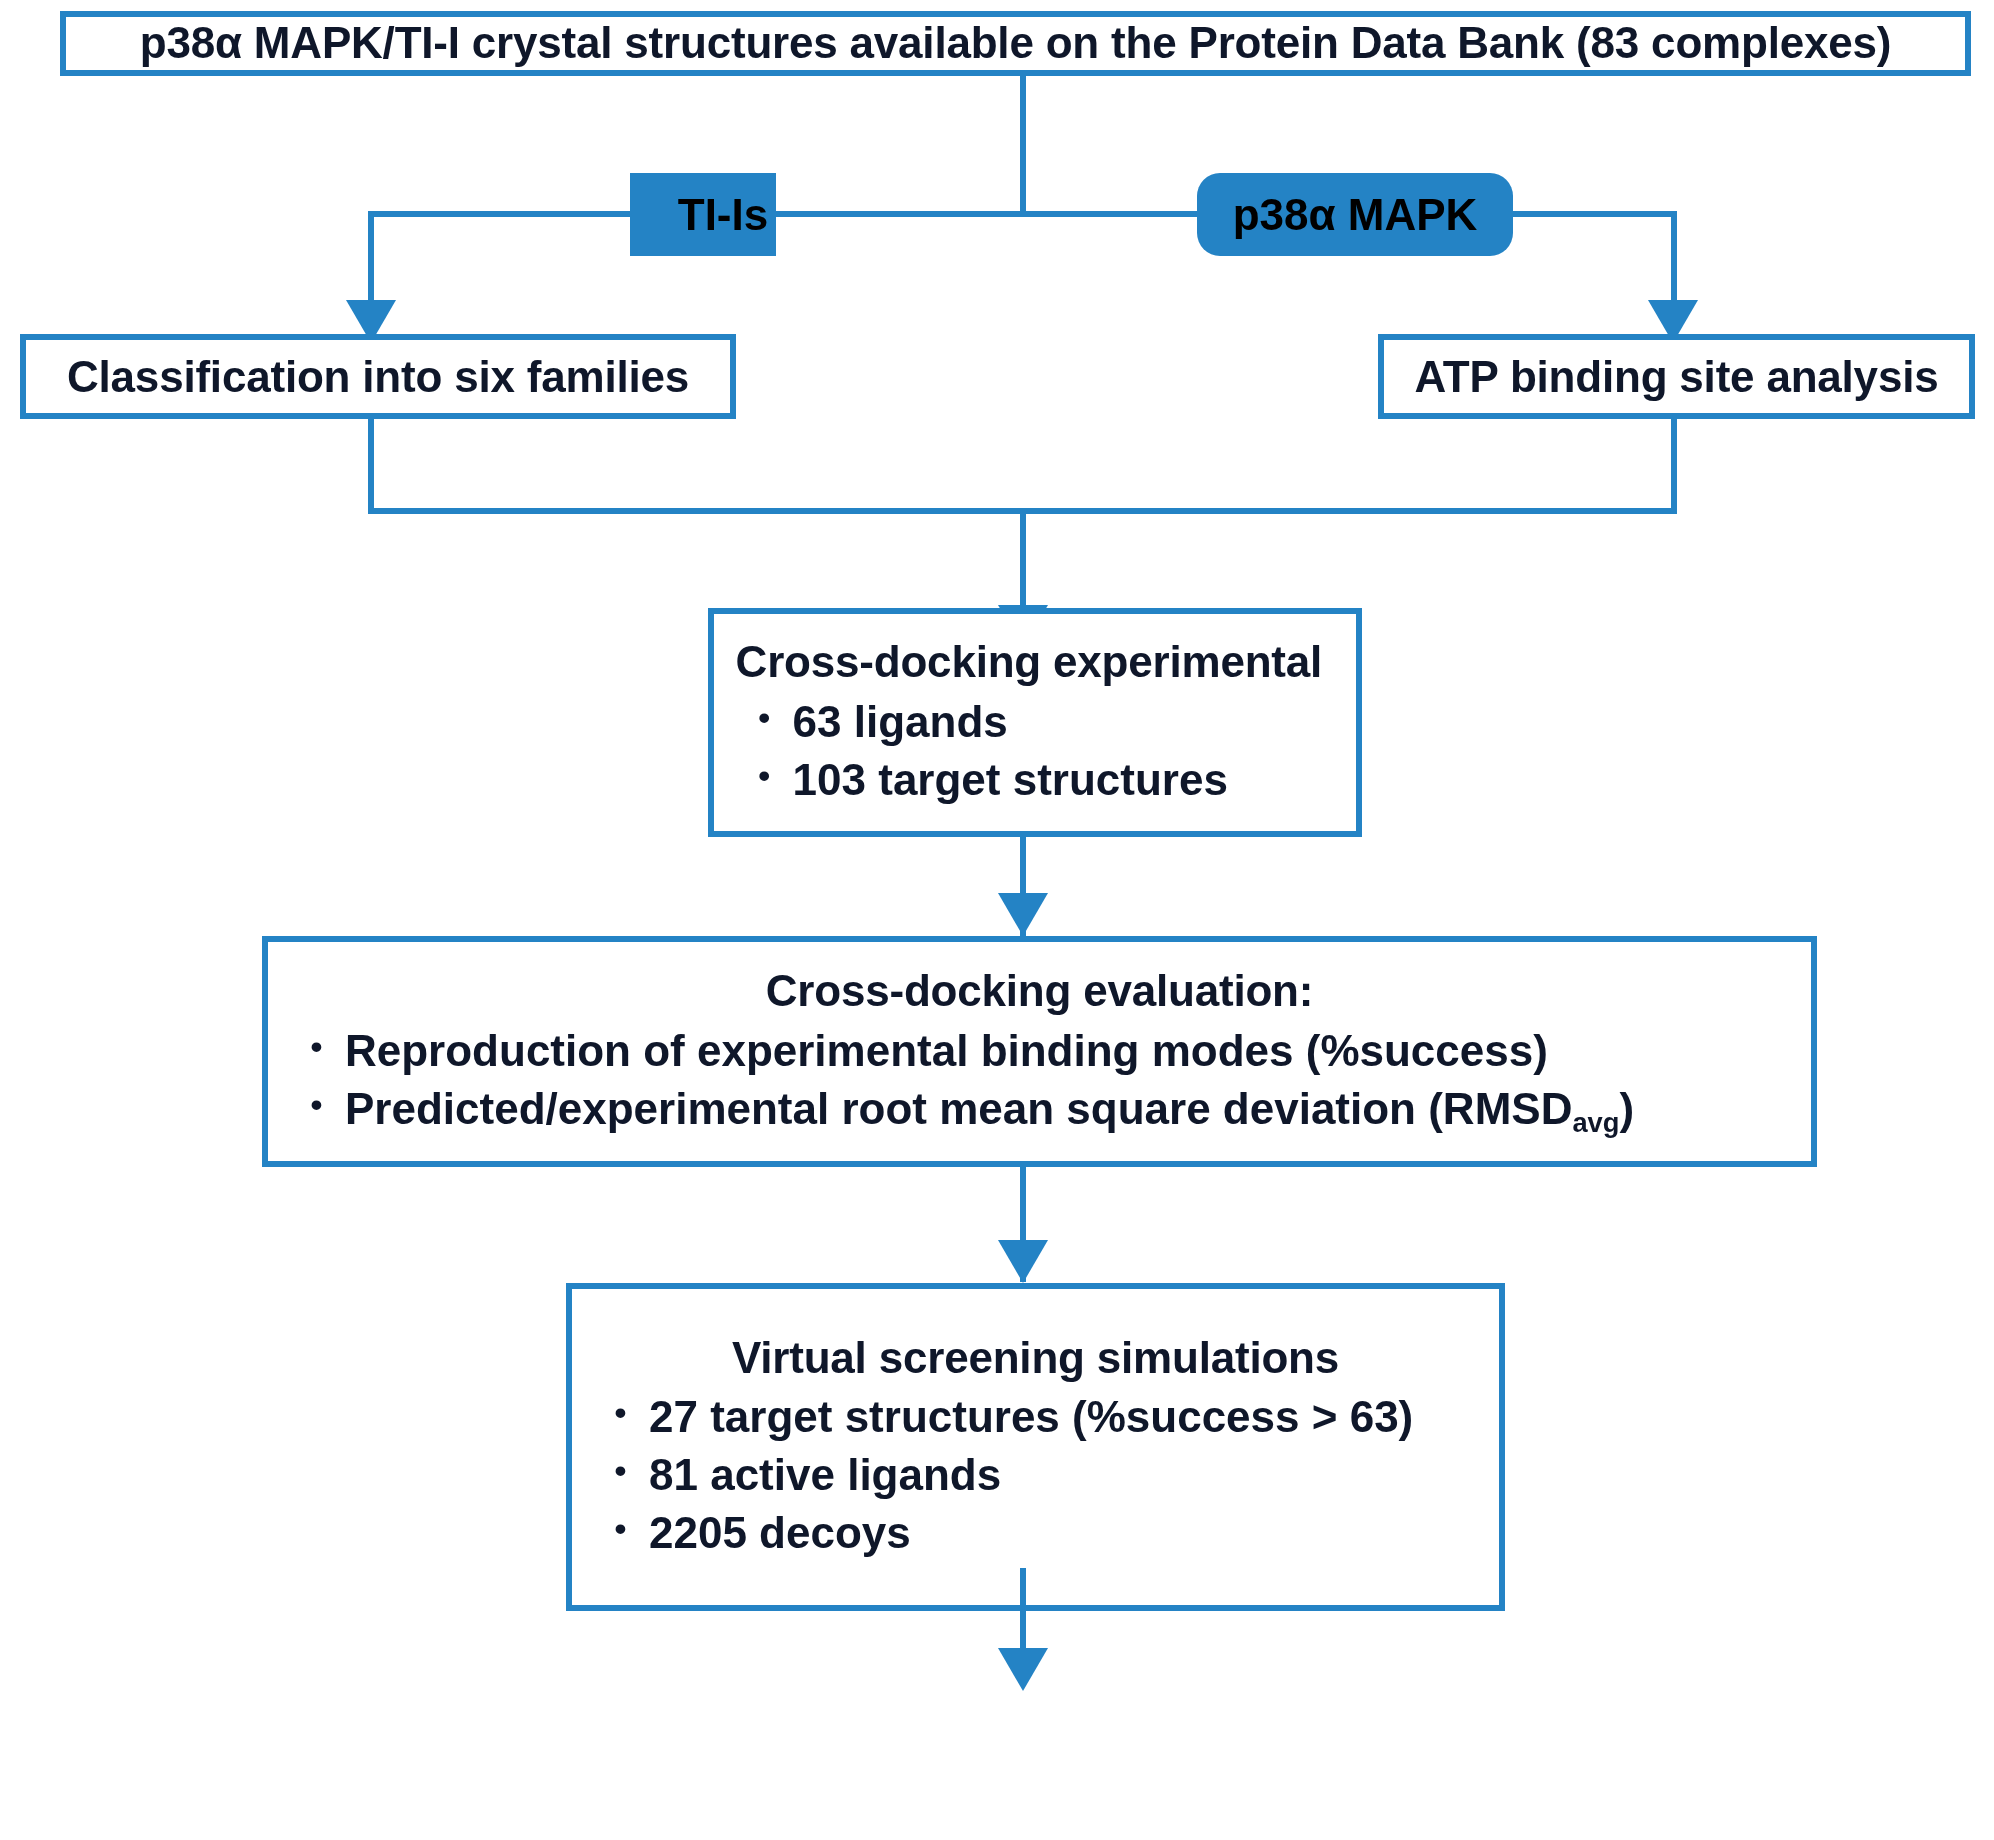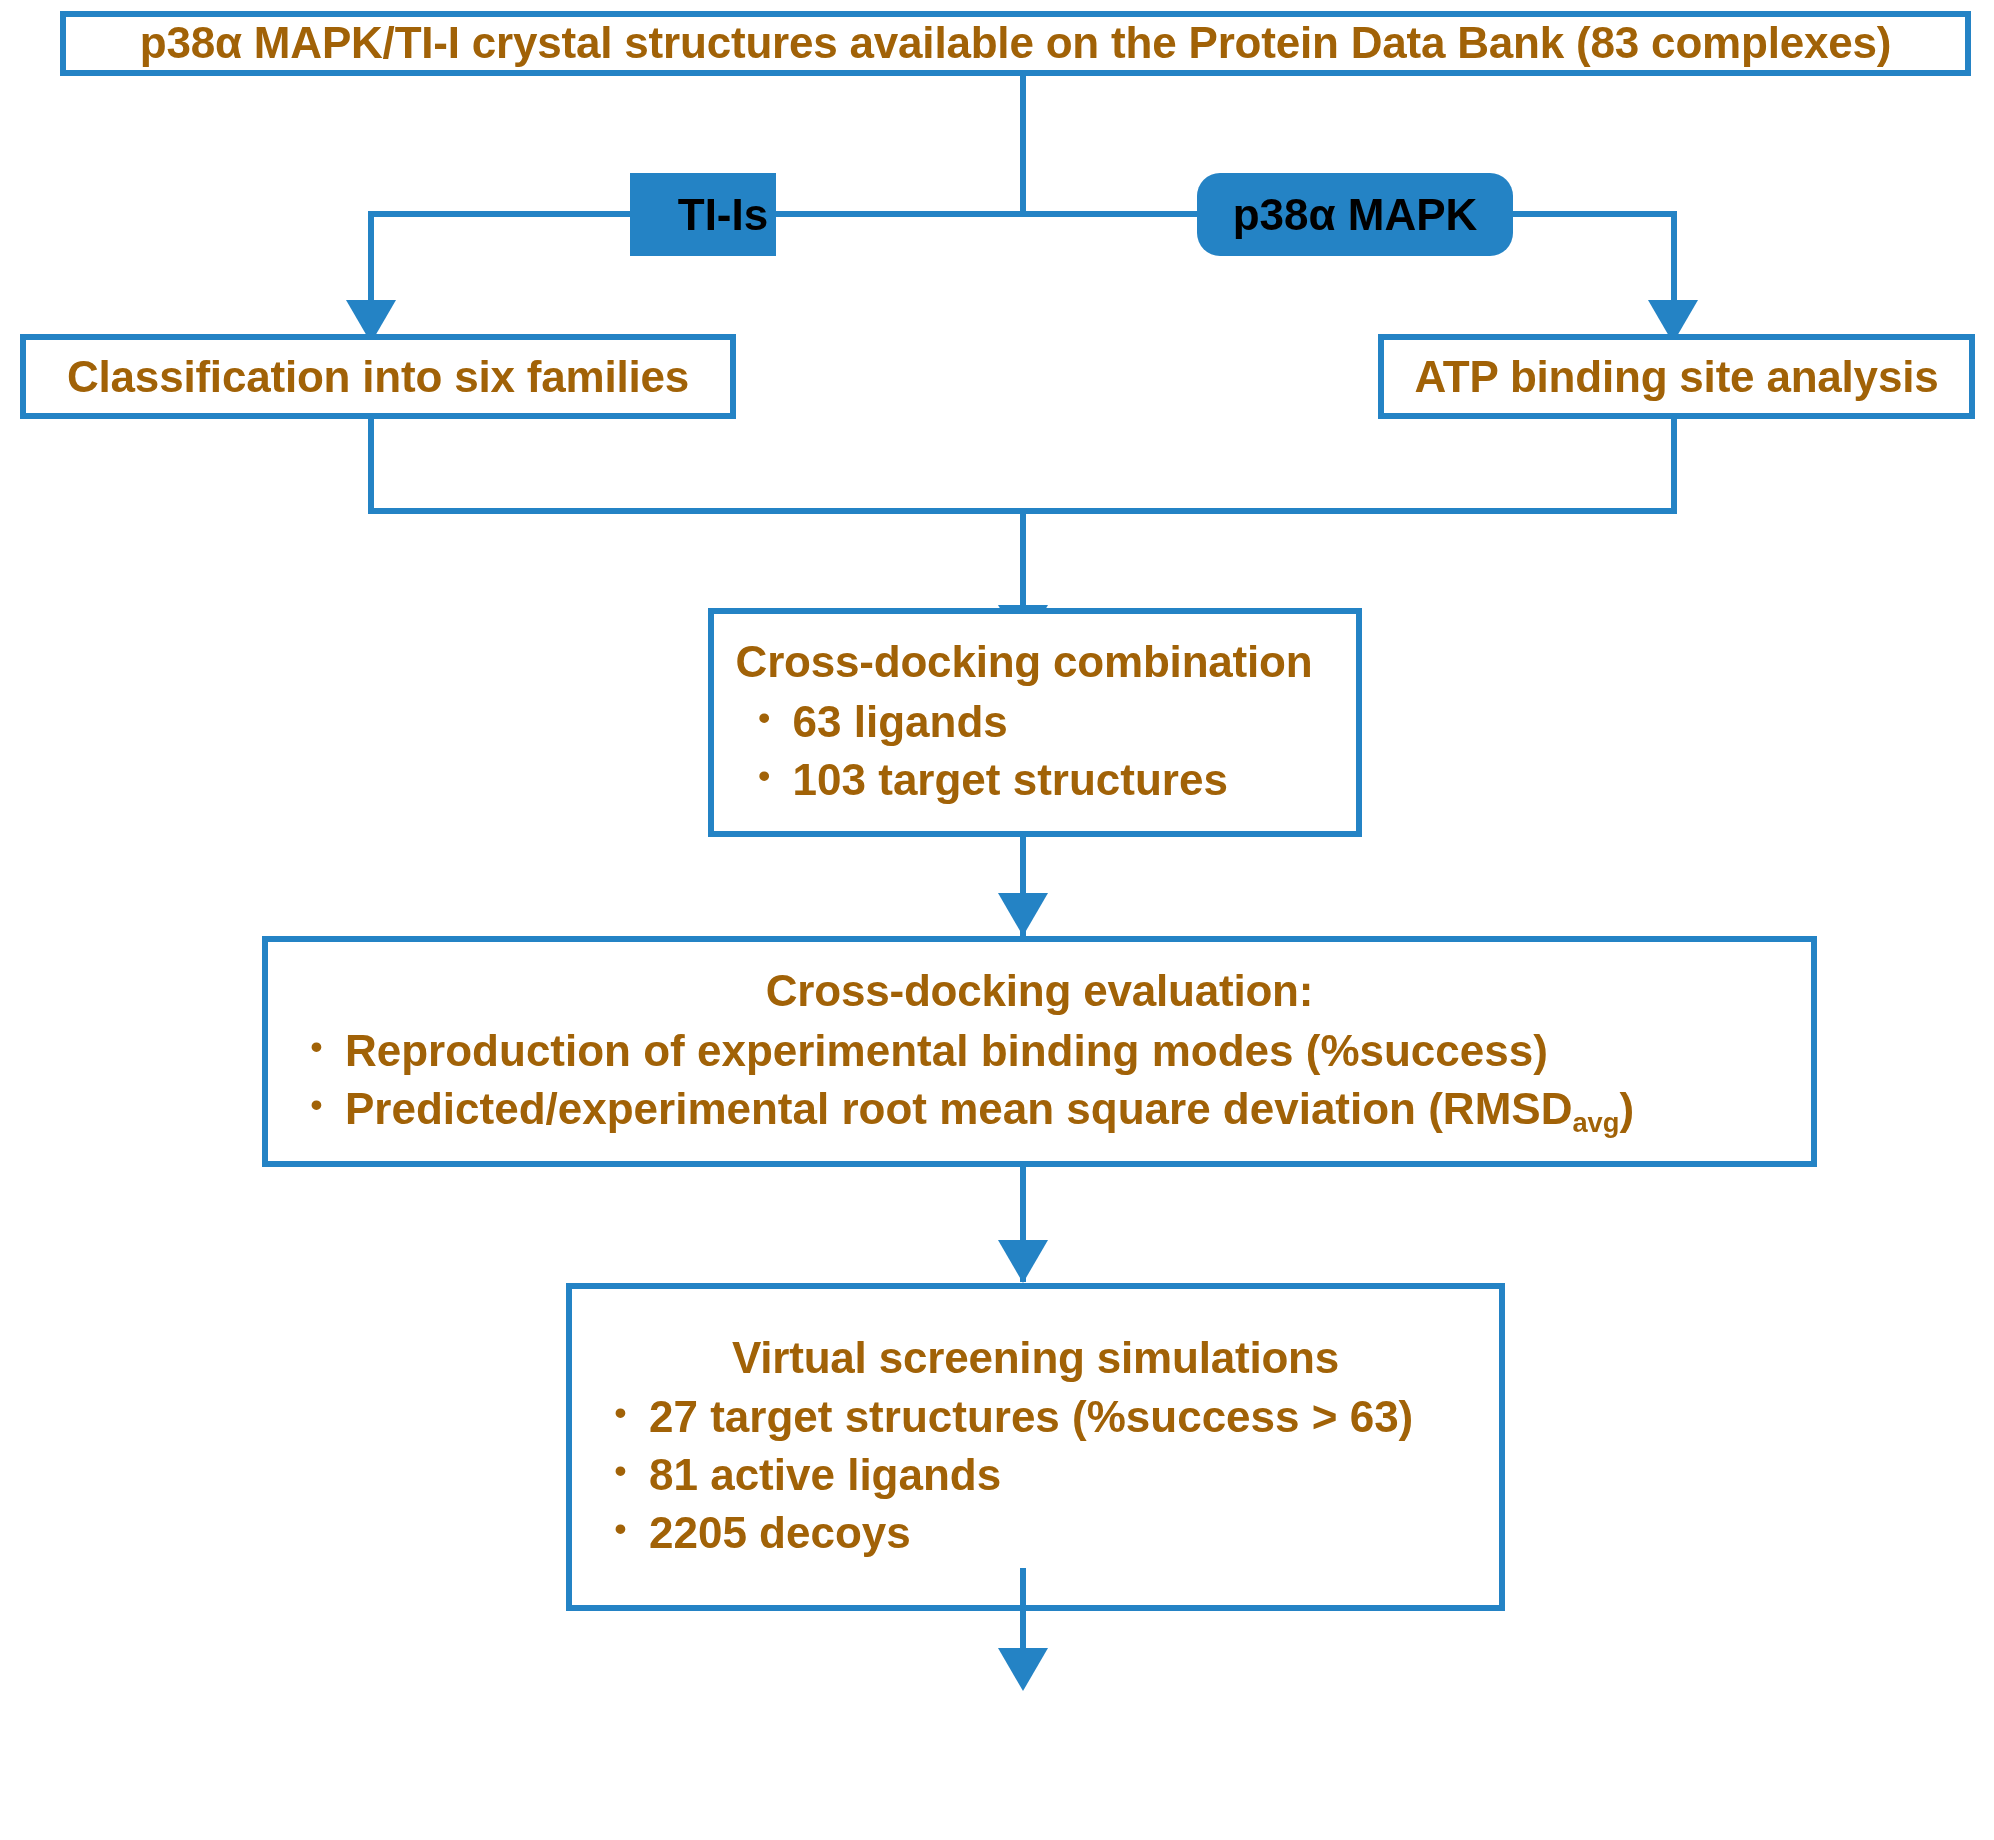--- a/index.html
+++ b/index.html
@@ -20,21 +20,21 @@
 
   
   .box {
     position: absolute;
     box-sizing: border-box;
     background: #ffffff;
     border: 6.2px solid #2483C5;
     display: flex;
     flex-direction: column;
     justify-content: center;
-    color: #a16207;
+    color: #0f172a;
     font-weight: bold;
   }
   .box .line {
     text-align: center;
     line-height: 1.18;
   }
   .box.left-align .line { text-align: left; }
 
   .title-line {
     font-size: 44px;
@@ -136,21 +136,21 @@
   </div>
 
   <div class="vline" style="left:368px; top:419px; width:6.2px; height:95px;"></div>
   <div class="vline" style="left:1671px; top:419px; width:6.2px; height:95px;"></div>
   <div class="hline" style="left:368px; top:508px; width:1309px; height:6.2px;"></div>
 
   <div class="vline" style="left:1020px; top:508px; width:6.2px; height:108px;"></div>
   <div class="arrowhead" style="left:998px; top:605px;"></div>
 
   <div class="box left-align" style="left:708px; top:608px; width:654px; height:229px; padding:10.8px 21.6px;">
-    <div class="line title-line">Cross-docking combination</div>
+    <div class="line title-line">Cross-docking experimental</div>
     <div class="bullets">
       <div class="bullet-row">
         <span class="bullet-dot">•</span>
         <span class="bullet-text">63 ligands</span>
       </div>
       <div class="bullet-row">
         <span class="bullet-dot">•</span>
         <span class="bullet-text">103 target structures</span>
       </div>
     </div>

